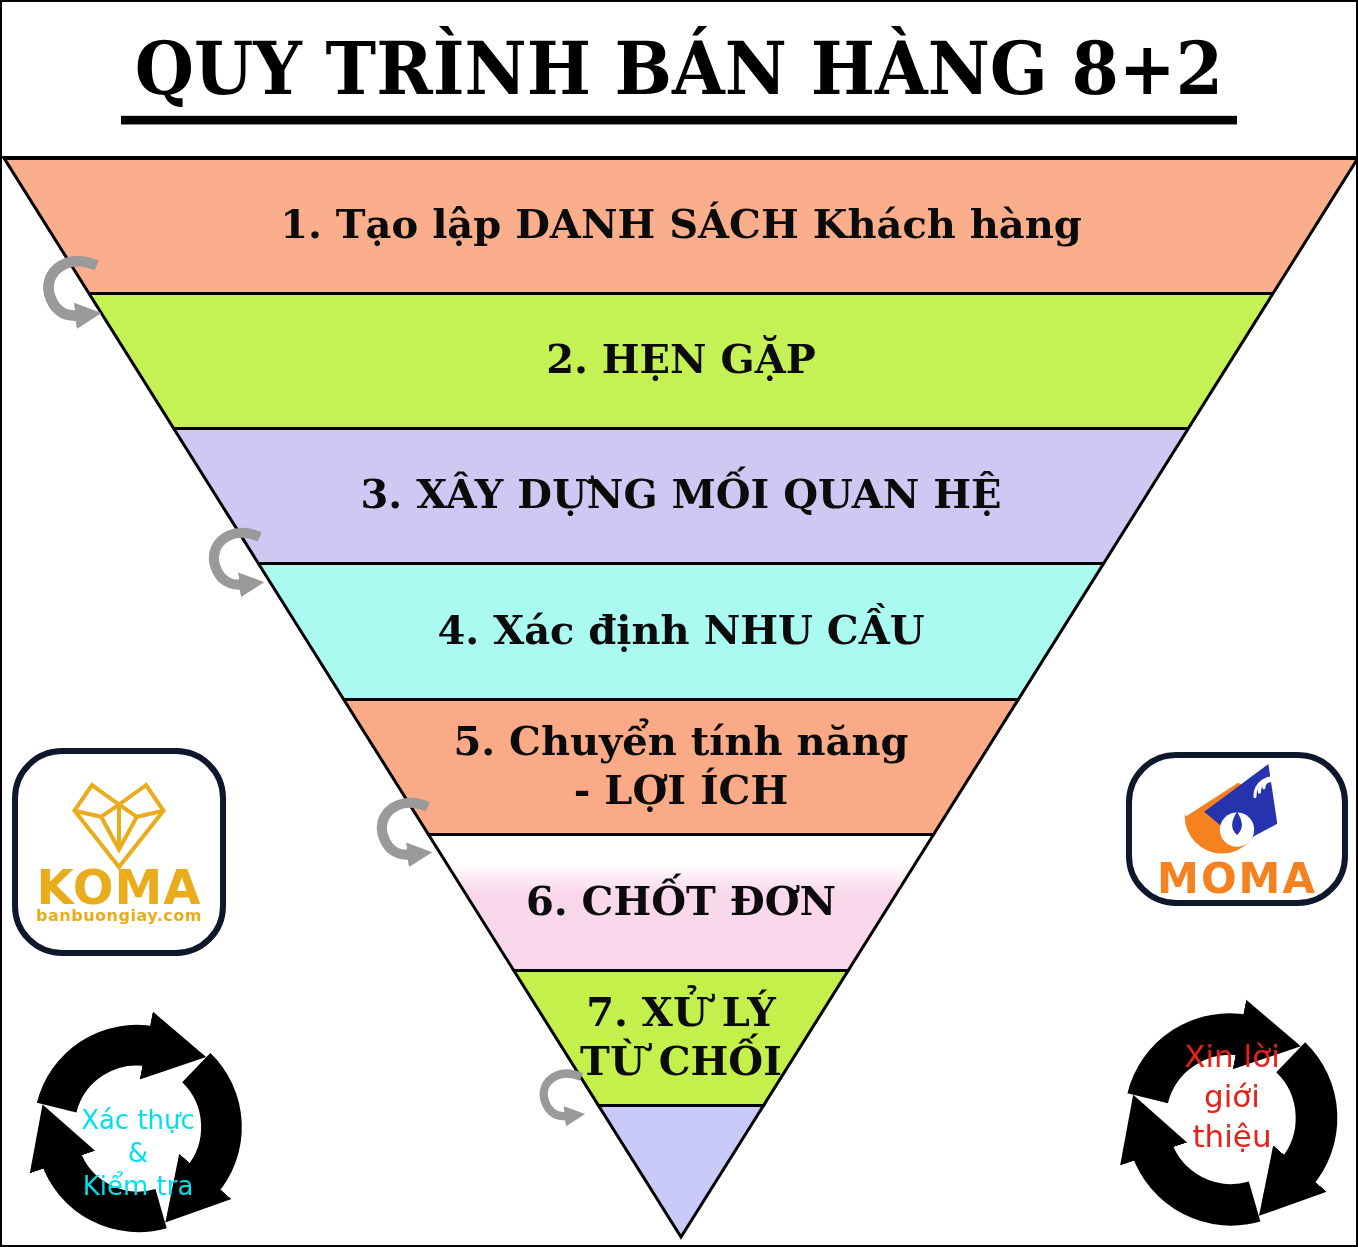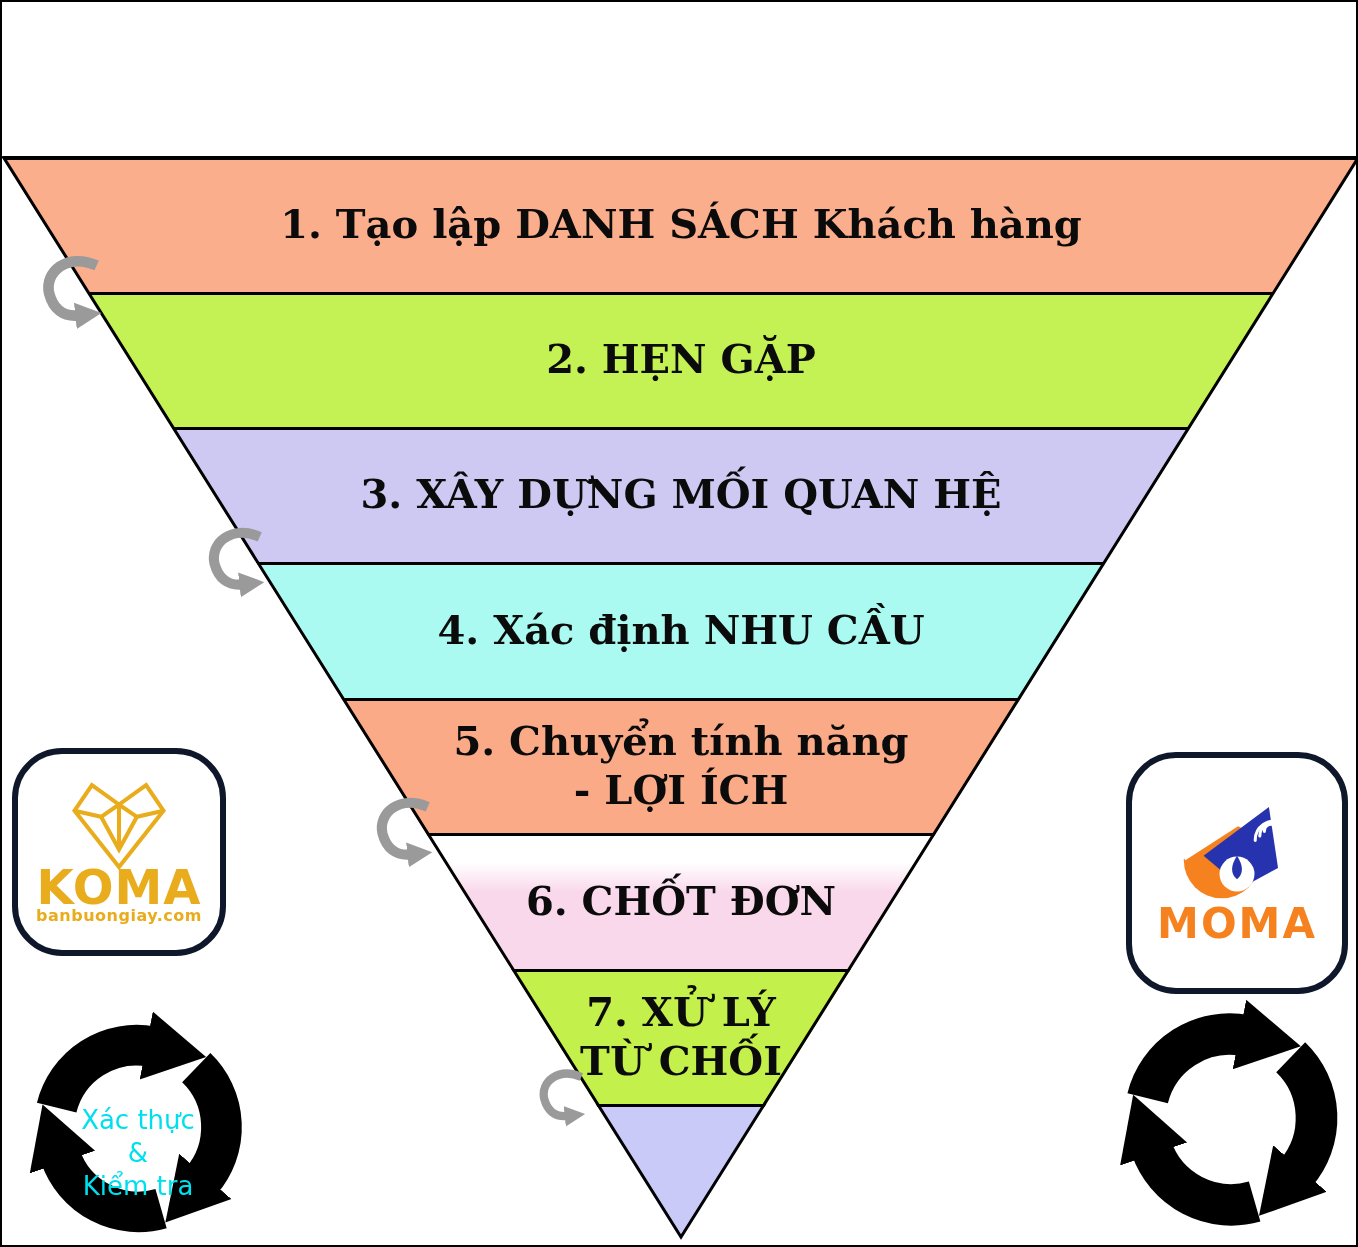--- a/index.html
+++ b/index.html
@@ -47,36 +47,39 @@
   .ga2{left:200px; top:524px; width:78px;}
   .ga3{left:368px; top:794px; width:78px;}
   .ga4{left:532px; top:1066px; width:64px;}
   
   .logo-box{position:absolute; background:#fff; border:6px solid #0f172a; border-radius:50px;
     box-sizing:border-box; display:flex; flex-direction:column; align-items:center; justify-content:center;
     font-family:"DejaVu Sans", sans-serif;}
   .koma-box{left:10px; top:746px; width:214px; height:208px;}
   .koma-word{font-size:48px; font-weight:700; letter-spacing:1px; line-height:0.85; margin-top:-4px;}
   .koma-sub{font-size:16px; font-weight:700; letter-spacing:0.5px; margin-top:-2px;}
-  .moma-box{left:1124px; top:750px; width:222px; height:242px;}
+  .moma-box{left:1124px; top:750px; width:222px; height:154px;}
   .moma-word{font-size:42px; font-weight:800; letter-spacing:2px; line-height:1; margin-top:-6px;}
   
   .cycle{position:absolute;}
   .cycL{left:14px;  top:1004px; width:244px;}
   .cycR{left:1104px;top:992px;  width:250px;}
   .cycle-text{position:absolute; text-align:center; font-family:"DejaVu Sans", sans-serif;
     font-weight:400; z-index:3;}
   .ctL{left:44px;  top:1066px; width:184px; font-size:26px; line-height:33px;margin-top:36px;}
   .ctR{left:1140px;top:1034px; width:180px; font-size:31px; line-height:40px;}
 </style>
 </head>
 <body>
 
 <div class="canvas">
 
+  <div class="title-wrap">
+    <h1>QUY TRÌNH BÁN HÀNG 8+2</h1>
+  </div>
 
   <div class="funnel">
     <div class="bands">
       <div class="band b0" style="background: rgb(251, 174, 140);"></div>
       <div class="band b1" style="background: rgb(196, 241, 84);"></div>
       <div class="band b2" style="background: rgb(206, 201, 242);"></div>
       <div class="band b3" style="background: rgb(171, 250, 242);"></div>
       <div class="band b4" style="background: rgb(250, 170, 134);"></div>
       <div class="band b5" style="background: linear-gradient(rgb(255, 255, 255) 0%, rgb(255, 255, 255) 20%, rgb(249, 216, 235) 42%);"></div>
       <div class="band b6" style="background: rgb(196, 240, 75);"></div>
@@ -196,14 +199,19 @@
         <marker id="rhR" orient="auto" markerUnits="userSpaceOnUse" markerWidth="70" markerHeight="76" refX="6" refY="38">
           <path d="M0,4 L60,38 L0,72 Z" fill="#000"></path>
         </marker>
       </defs>
     <g fill="none" stroke="#000" stroke-width="40">
       <path d="M 40 100 A 81 81 0 0 1 134 40" marker-end="url(#rhR)"></path>
       <path d="M 40 100 A 81 81 0 0 1 134 40" transform="rotate(120 120 120)" marker-end="url(#rhR)"></path>
       <path d="M 40 100 A 81 81 0 0 1 134 40" transform="rotate(240 120 120)" marker-end="url(#rhR)"></path>
     </g>
   </svg>
+  <div class="cycle-text ctR" style="color: rgb(232, 32, 26);">
+    <div>Xin lời</div>
+    <div>giới</div>
+    <div>thiệu</div>
+  </div>
 
 </div>
 
 </body></html>

